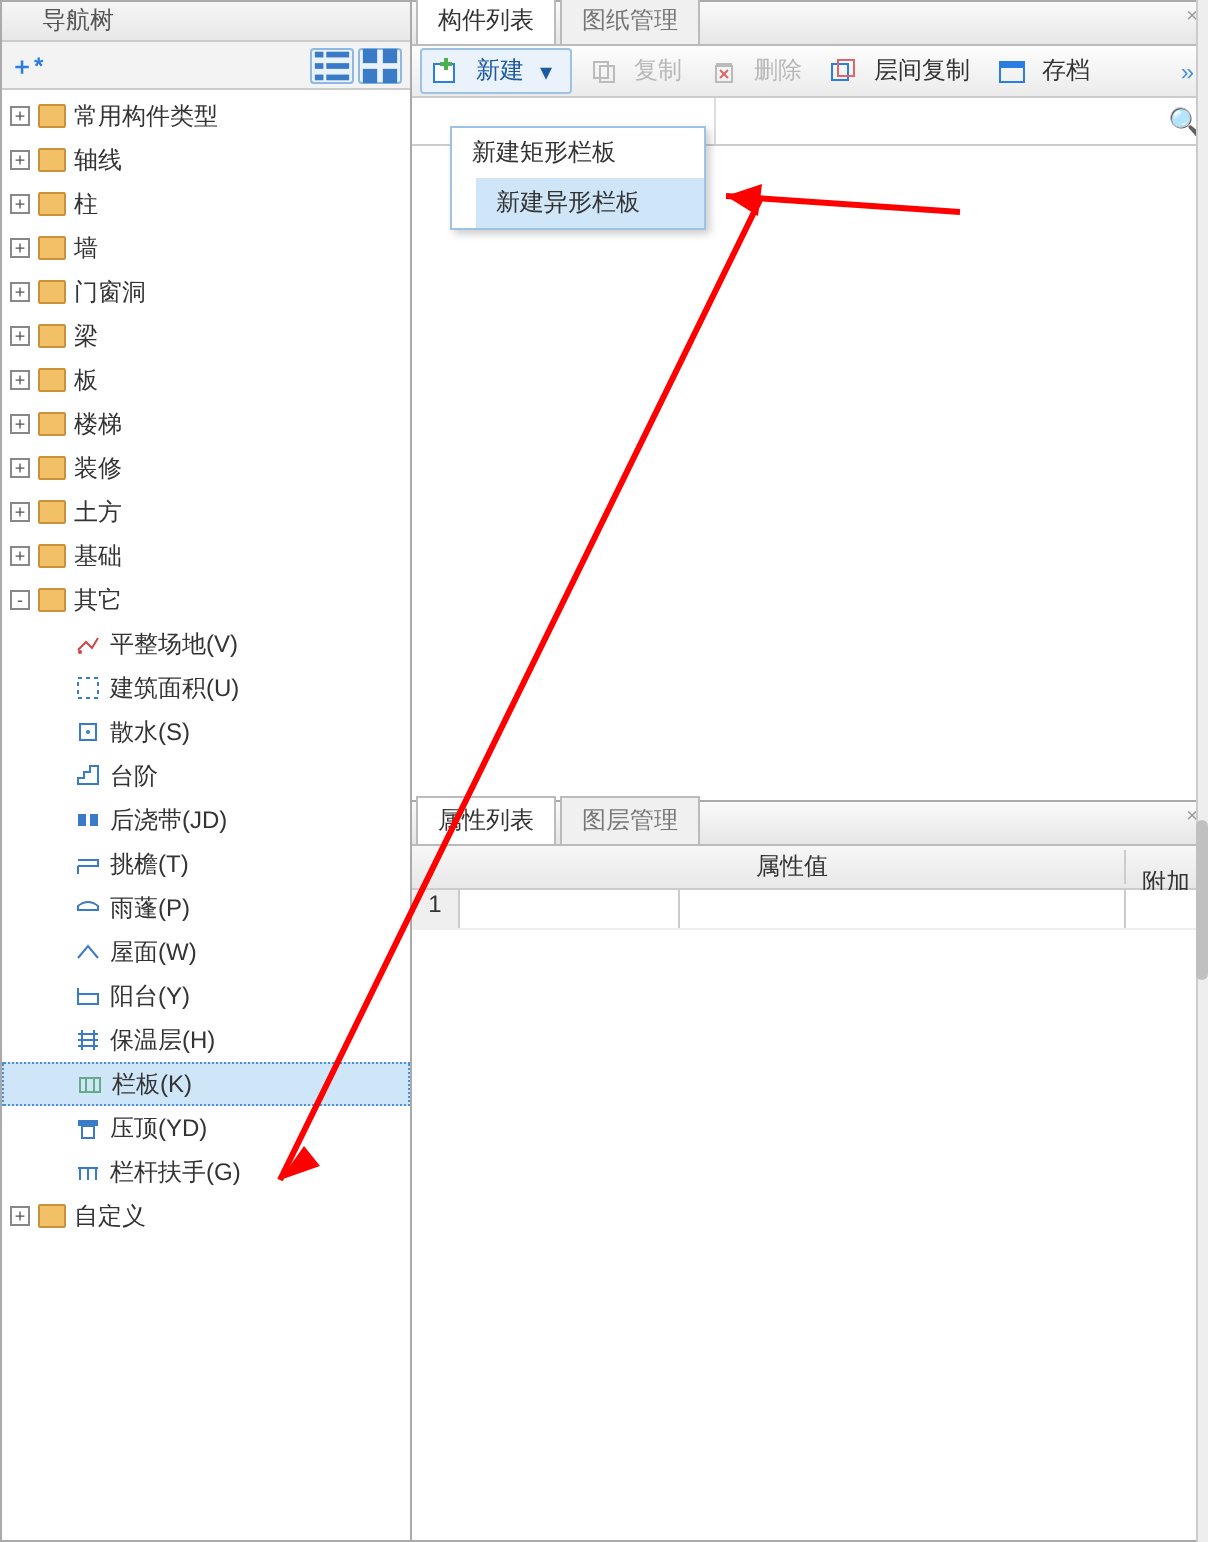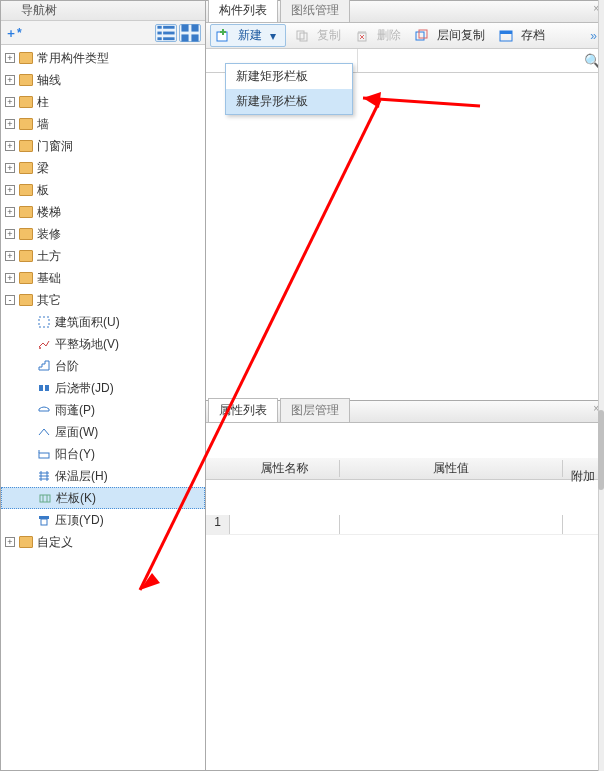--- a/index.html
+++ b/index.html
@@ -32,21 +32,21 @@
 .comp-toolbar { height: 26px; background: linear-gradient(#fdfdfd,#ebebeb); border-bottom: 1px solid #ccc; display: flex; align-items: center; padding: 0 4px; gap: 4px; }
 .tbtn { display: flex; align-items: center; gap: 8px; padding: 2px 5px; border-radius: 2px; cursor: pointer; }
 .tbtn.primary { border: 1px solid #9cc2e4; background: #eaf3fb; color: #1e5aa0; }
 .tbtn.disabled { color: #b8b8b8; }
 .tbtn-ic { width: 14px; height: 14px; display: inline-block; }
 .chev { width: 10px; color: #1e5aa0; }
 .expand-dots { margin-left: auto; color: #4a90d9; letter-spacing: 2px; cursor: pointer; }
 
 .dropdown-menu { position: absolute; left: 225px; top: 63px; width: 128px; background: #fff; border: 1px solid #9cc2e4; box-shadow: 2px 2px 4px rgba(0,0,0,.2); z-index: 10; }
 .menu-item { padding: 4px 10px; cursor: pointer; }
-.menu-item.hover { background: #cfe6f9; }
+.menu-item.hover { background: #cfe6f9; margin-left: 12px; }
 
 .search-row { height: 24px; border-bottom: 1px solid #ccc; display: flex; align-items: center; }
 .search-spacer { width: 152px; border-right: 1px solid #ddd; height: 100%; }
 .search-input { flex: 1; border: none; height: 100%; padding-left: 6px; outline: none; }
 .search-icon { width: 20px; color: #2a7de1; font-size: 14px; text-align: center; cursor: pointer; }
 
 .comp-body { flex: 1; background: #fff; overflow: auto; }
 
 .prop-section { border-top: 1px solid #aaa; }
 .prop-grid-header { display: flex; background: linear-gradient(#f7f7f7,#e8e8e8); border-bottom: 1px solid #ccc; height: 22px; align-items: center; }
@@ -150,50 +150,68 @@
         <span>基础</span>
       </div>
       <div class="tree-node">
         <span class="toggle">-</span>
         <span class="folder-icon"></span>
         <span>其它</span>
       </div>
       <div class="tree-node child-node">
         <span class="child-icon">
           <svg viewBox="0 0 14 14">
-            <rect x="2" y="2" width="10" height="10" fill="none" stroke="#3a7bc8" stroke-dasharray="2"></rect>
-          </svg>
-        </span>
-        <span>建筑面积(U)</span>
-      </div>
-      <div class="tree-node child-node">
-        <span class="child-icon">
-          <svg viewBox="0 0 14 14">
             <path d="M2 10 L6 6 L9 9 L12 4" fill="none" stroke="#c44"></path>
             <circle cx="3" cy="11" r="1" fill="#c44"></circle>
           </svg>
         </span>
         <span>平整场地(V)</span>
       </div>
       <div class="tree-node child-node">
         <span class="child-icon">
           <svg viewBox="0 0 14 14">
+            <rect x="2" y="2" width="10" height="10" fill="none" stroke="#3a7bc8" stroke-dasharray="2"></rect>
+          </svg>
+        </span>
+        <span>建筑面积(U)</span>
+      </div>
+      <div class="tree-node child-node">
+        <span class="child-icon">
+          <svg viewBox="0 0 14 14">
+            <rect x="3" y="3" width="8" height="8" fill="none" stroke="#3a7bc8"></rect>
+            <circle cx="7" cy="7" r="1" fill="#3a7bc8"></circle>
+          </svg>
+        </span>
+        <span>散水(S)</span>
+      </div>
+      <div class="tree-node child-node">
+        <span class="child-icon">
+          <svg viewBox="0 0 14 14">
             <path d="M2 11 L2 8 L5 8 L5 5 L8 5 L8 2 L12 2 L12 11 Z" fill="none" stroke="#3a7bc8"></path>
           </svg>
         </span>
         <span>台阶</span>
       </div>
       <div class="tree-node child-node">
         <span class="child-icon">
           <svg viewBox="0 0 14 14">
             <rect x="2" y="4" width="4" height="6" fill="#3a7bc8"></rect>
             <rect x="8" y="4" width="4" height="6" fill="#3a7bc8"></rect>
           </svg>
         </span>
         <span>后浇带(JD)</span>
+      </div>
+      <div class="tree-node child-node">
+        <span class="child-icon">
+          <svg viewBox="0 0 14 14">
+            <path d="M2 8 L12 8 L12 5 L2 5" fill="none" stroke="#3a7bc8"></path>
+            <line x1="2" y1="8" x2="2" y2="12" stroke="#3a7bc8"></line>
+          </svg>
+        </span>
+        <span>挑檐(T)</span>
       </div>
       <div class="tree-node child-node">
         <span class="child-icon">
           <svg viewBox="0 0 14 14">
             <path d="M2 6 Q7 2 12 6 L12 8 L2 8 Z" fill="none" stroke="#3a7bc8"></path>
           </svg>
         </span>
         <span>雨蓬(P)</span>
       </div>
       <div class="tree-node child-node">
@@ -236,20 +254,31 @@
         <span>栏板(K)</span>
       </div>
       <div class="tree-node child-node">
         <span class="child-icon">
           <svg viewBox="0 0 14 14">
             <rect x="2" y="3" width="10" height="3" fill="#3a7bc8"></rect>
             <rect x="4" y="6" width="6" height="6" fill="none" stroke="#3a7bc8"></rect>
           </svg>
         </span>
         <span>压顶(YD)</span>
+      </div>
+      <div class="tree-node child-node">
+        <span class="child-icon">
+          <svg viewBox="0 0 14 14">
+            <line x1="2" y1="5" x2="12" y2="5" stroke="#3a7bc8"></line>
+            <line x1="3" y1="5" x2="3" y2="11" stroke="#3a7bc8"></line>
+            <line x1="7" y1="5" x2="7" y2="11" stroke="#3a7bc8"></line>
+            <line x1="11" y1="5" x2="11" y2="11" stroke="#3a7bc8"></line>
+          </svg>
+        </span>
+        <span>栏杆扶手(G)</span>
       </div>
       <div class="tree-node">
         <span class="toggle">+</span>
         <span class="folder-icon"></span>
         <span>自定义</span>
       </div>
     </div>
 </div>
 
 <div class="right-panel">
@@ -302,29 +331,28 @@
       <span class="expand-dots">»</span>
     </div>
     <div class="search-row">
       <div class="search-spacer"></div>
       <input class="search-input" placeholder="" style="">
       <span class="search-icon">🔍</span>
     </div>
     <div class="comp-body"></div>
   </div>
 
-  <div class="panel-section prop-section" style="height:370px;gap:35px;">
+  <div class="panel-section prop-section" style="height:370px;">
     <div class="tabs-row" id="prop-tabs">
       <span class="tab active">属性列表</span>
         <span class="tab">图层管理</span>
         <span class="tabs-close">×</span>
     </div>
     <div class="prop-grid-header">
       <div class="ph-num"></div>
-      <div class="ph-name">属性名称</div>
       <div class="ph-val">属性值</div>
       <div class="ph-ext">附加</div>
     </div>
     <div class="prop-body" id="prop-body">
         <div class="prop-row">
           <div class="ph-num">1</div>
           <div class="ph-name"></div>
           <div class="ph-val"></div>
           <div class="ph-ext"></div>
         </div>

